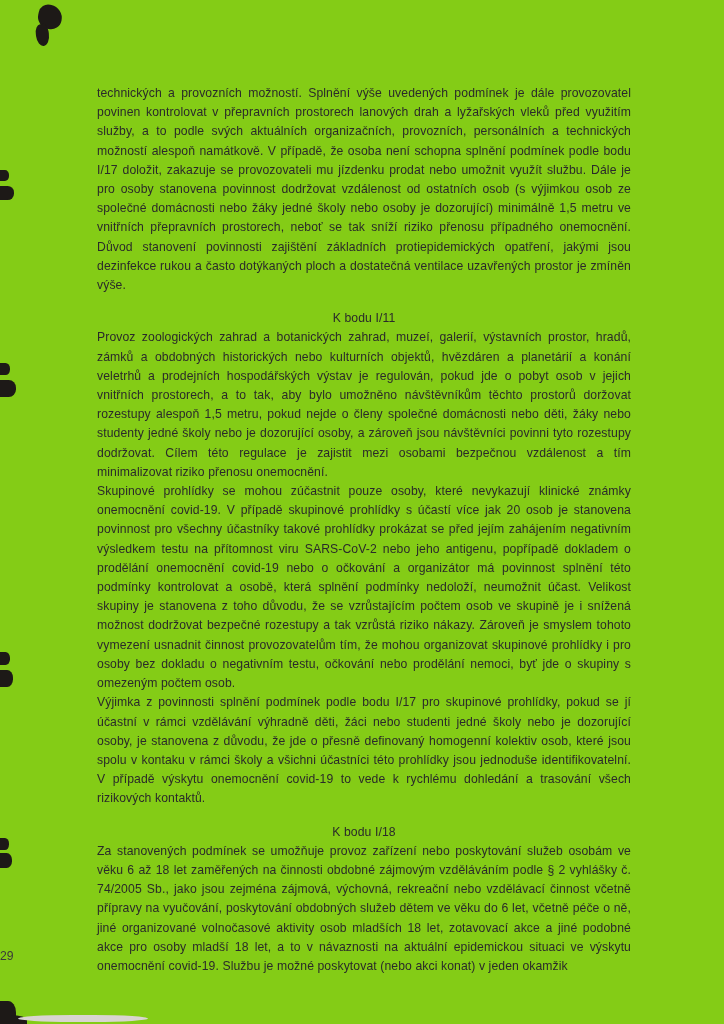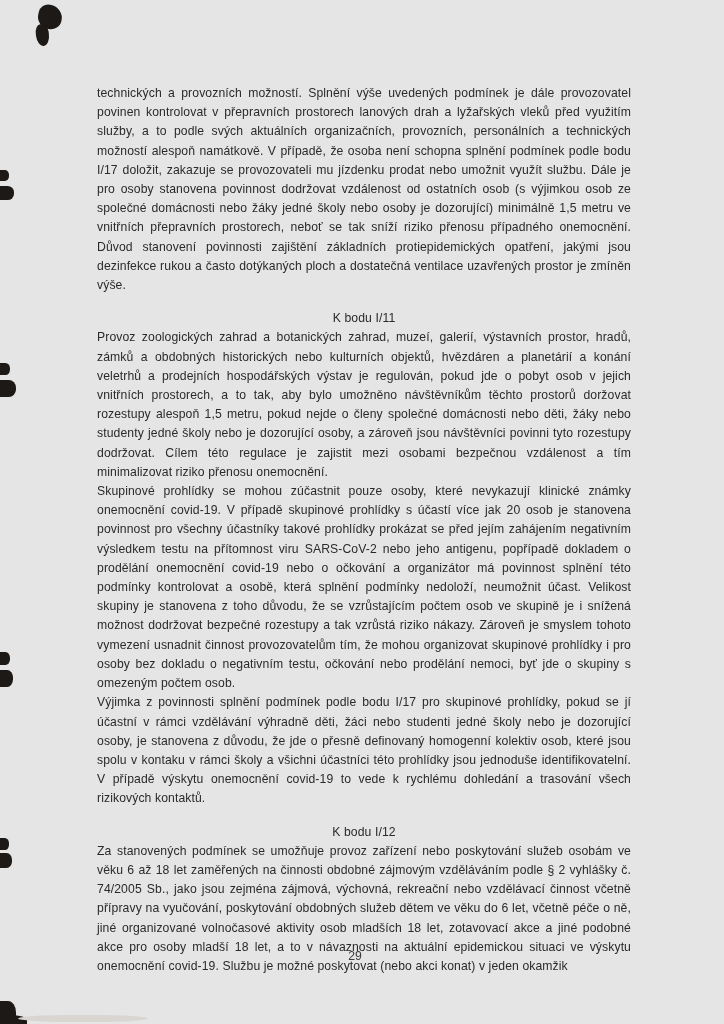--- a/index.html
+++ b/index.html
@@ -4,21 +4,21 @@
 <style>
   html, body {
     margin: 0;
     padding: 0;
     background: #ffffff;
   }
   .page {
     position: relative;
     width: 724px;
     height: 1024px;
-    background: #e5e5e5;
+    background: #84cc16;
     overflow: hidden;
     box-sizing: border-box;
     font-family: "Liberation Sans", sans-serif;
   }
   .content {
     position: absolute;
     left: 97px;
     top: 84px;
     width: 534px;
     font-size: 12.2px;
@@ -36,21 +36,21 @@
     text-align: center;
     font-weight: normal;
     font-size: 12.2px;
     line-height: 19.2px;
   }
   .page-number {
     position: absolute;
     left: 0;
     right: 14px;
     top: 949px;
-    text-align: center;
+    text-align: left;
     font-size: 12.2px;
     color: #3a3a3a;
   }
   
   .mark {
     position: absolute;
     background: #1d1917;
   }
   .mark-blob-a   { left: 38px; top: 5px;  width: 24px; height: 24px; border-radius: 40% 55% 45% 50%; transform: rotate(12deg); }
   .mark-blob-b   { left: 36px; top: 24px; width: 13px; height: 22px; border-radius: 45% 40% 55% 50%; transform: rotate(-8deg); }
@@ -89,19 +89,19 @@
   <div class="mark mark-corner-a"></div>
   <div class="mark mark-corner-b"></div>
   <div class="mark-smudge"></div>
 
   <div class="content">
     <p class="para">technických a provozních možností. Splnění výše uvedených podmínek je dále provozovatel povinen kontrolovat v přepravních prostorech lanových drah a lyžařských vleků před využitím služby, a to podle svých aktuálních organizačních, provozních, personálních a technických možností alespoň namátkově. V případě, že osoba není schopna splnění podmínek podle bodu I/17 doložit, zakazuje se provozovateli mu jízdenku prodat nebo umožnit využít službu. Dále je pro osoby stanovena povinnost dodržovat vzdálenost od ostatních osob (s výjimkou osob ze společné domácnosti nebo žáky jedné školy nebo osoby je dozorující) minimálně 1,5 metru ve vnitřních přepravních prostorech, neboť se tak sníží riziko přenosu případného onemocnění. Důvod stanovení povinnosti zajištění základních protiepidemických opatření, jakými jsou dezinfekce rukou a často dotýkaných ploch a dostatečná ventilace uzavřených prostor je zmíněn výše.</p>
     <p class="heading">K bodu I/11</p>
     <p class="para">Provoz zoologických zahrad a botanických zahrad, muzeí, galerií, výstavních prostor, hradů, zámků a obdobných historických nebo kulturních objektů, hvězdáren a planetárií a konání veletrhů a prodejních hospodářských výstav je regulován, pokud jde o pobyt osob v jejich vnitřních prostorech, a to tak, aby bylo umožněno návštěvníkům těchto prostorů doržovat rozestupy alespoň 1,5 metru, pokud nejde o členy společné domácnosti nebo děti, žáky nebo studenty jedné školy nebo je dozorující osoby, a zároveň jsou návštěvníci povinni tyto rozestupy dodržovat. Cílem této regulace je zajistit mezi osobami bezpečnou vzdálenost a tím minimalizovat riziko přenosu onemocnění.</p>
     <p class="para">Skupinové prohlídky se mohou zúčastnit pouze osoby, které nevykazují klinické známky onemocnění covid-19. V případě skupinové prohlídky s účastí více jak 20 osob je stanovena povinnost pro všechny účastníky takové prohlídky prokázat se před jejím zahájením negativním výsledkem testu na přítomnost viru SARS-CoV-2 nebo jeho antigenu, popřípadě dokladem o prodělání onemocnění covid-19 nebo o očkování a organizátor má povinnost splnění této podmínky kontrolovat a osobě, která splnění podmínky nedoloží, neumožnit účast. Velikost skupiny je stanovena z toho důvodu, že se vzrůstajícím počtem osob ve skupině je i snížená možnost dodržovat bezpečné rozestupy a tak vzrůstá riziko nákazy. Zároveň je smyslem tohoto vymezení usnadnit činnost provozovatelům tím, že mohou organizovat skupinové prohlídky i pro osoby bez dokladu o negativním testu, očkování nebo prodělání nemoci, byť jde o skupiny s omezeným počtem osob.</p>
     <p class="para">Výjimka z povinnosti splnění podmínek podle bodu I/17 pro skupinové prohlídky, pokud se jí účastní v rámci vzdělávání výhradně děti, žáci nebo studenti jedné školy nebo je dozorující osoby, je stanovena z důvodu, že jde o přesně definovaný homogenní kolektiv osob, které jsou spolu v kontaku v rámci školy a všichni účastníci této prohlídky jsou jednoduše identifikovatelní. V případě výskytu onemocnění covid-19 to vede k rychlému dohledání a trasování všech rizikových kontaktů.</p>
-    <p class="heading">K bodu I/12</p>
+    <p class="heading">K bodu I/18</p>
     <p class="para">Za stanovených podmínek se umožňuje provoz zařízení nebo poskytování služeb osobám ve věku 6 až 18 let zaměřených na činnosti obdobné zájmovým vzděláváním podle § 2 vyhlášky č. 74/2005 Sb., jako jsou zejména zájmová, výchovná, rekreační nebo vzdělávací činnost včetně přípravy na vyučování, poskytování obdobných služeb dětem ve věku do 6 let, včetně péče o ně, jiné organizované volnočasové aktivity osob mladších 18 let, zotavovací akce a jiné podobné akce pro osoby mladší 18 let, a to v návaznosti na aktuální epidemickou situaci ve výskytu onemocnění covid-19. Službu je možné poskytovat (nebo akci konat) v jeden okamžik</p>
   </div>
 
   <div class="page-number">29</div>
 
 </div>
 
 </body></html>

